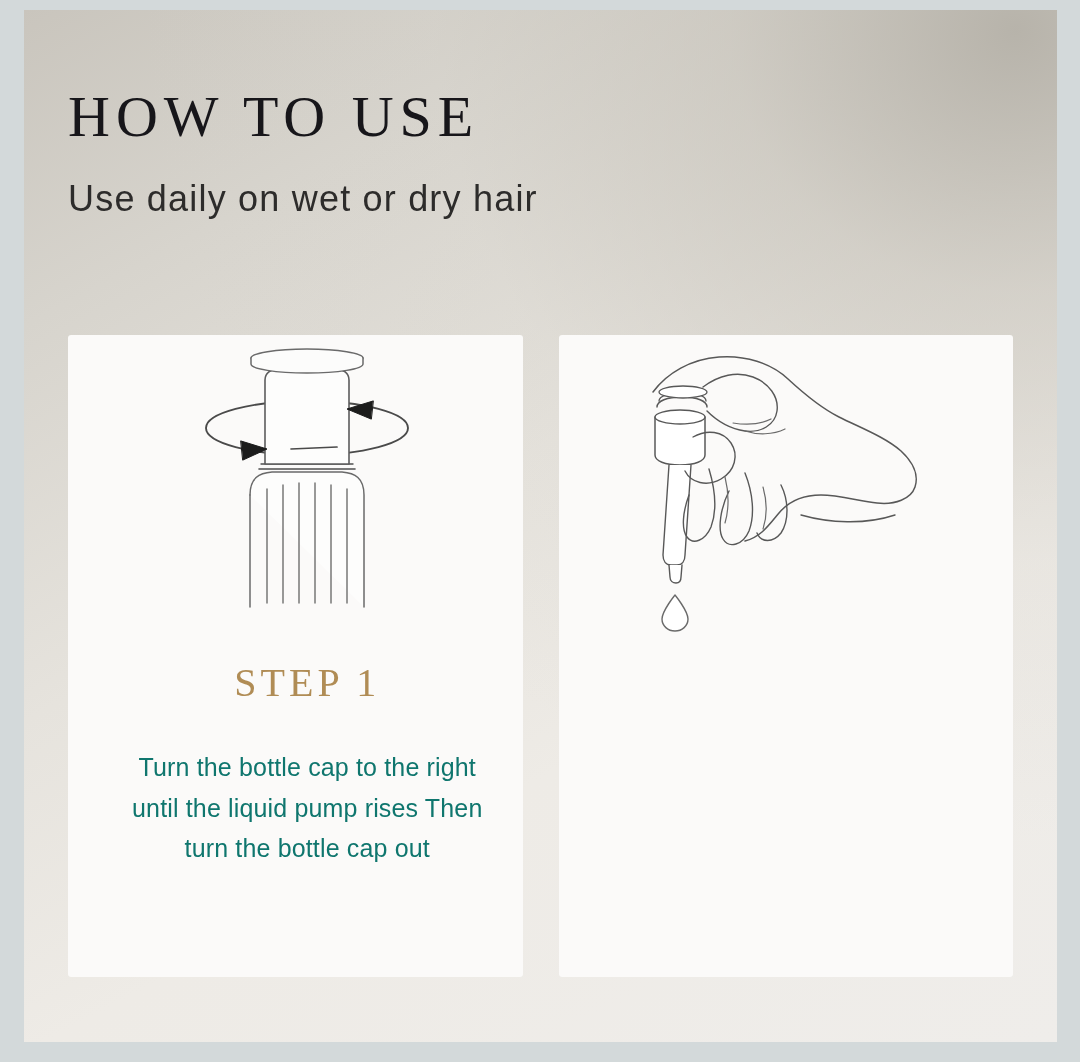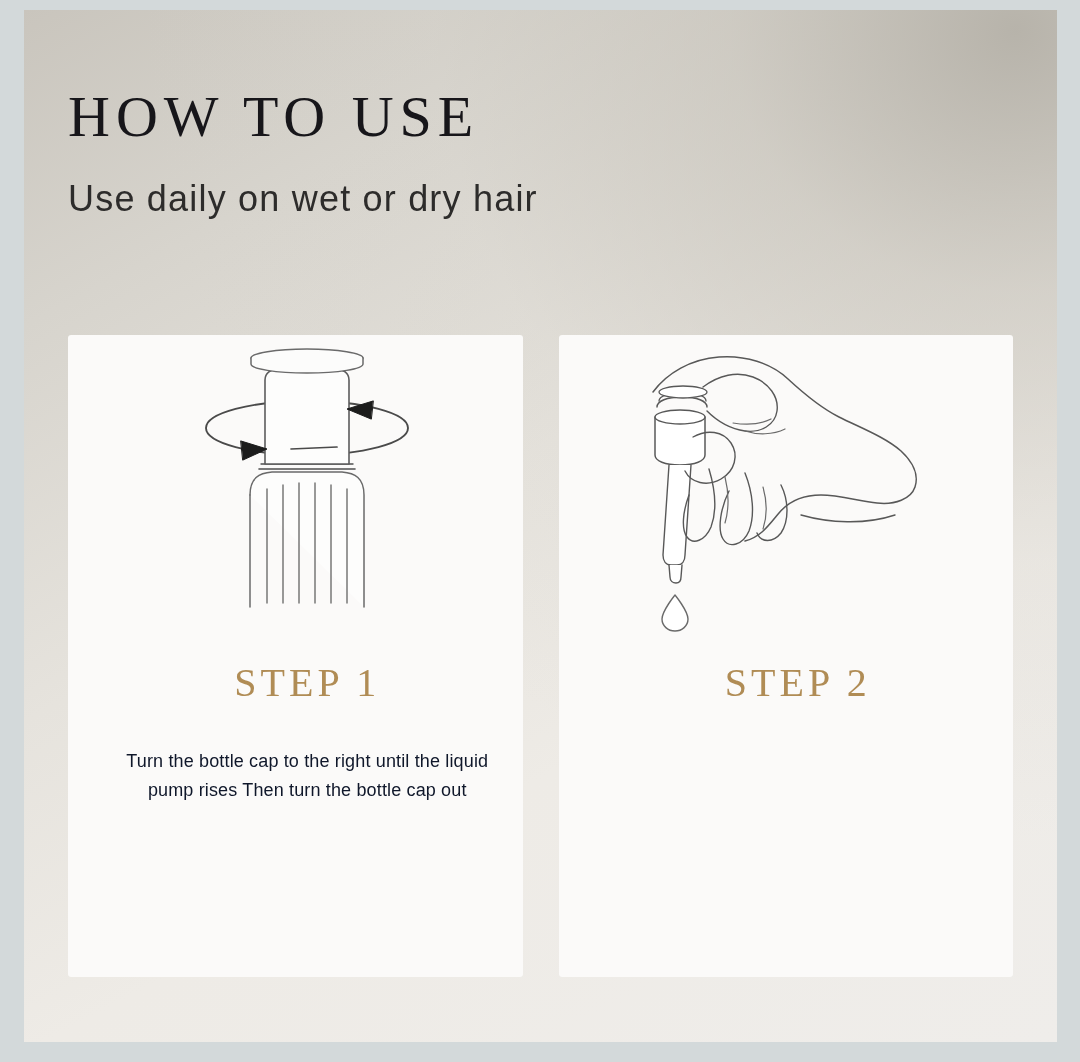--- a/index.html
+++ b/index.html
@@ -95,24 +95,24 @@
     line-height:1;
     margin-top:8px;
     white-space:nowrap;
   }
 
   .step-body {
     margin-top:44px;
     padding:0 34px;
     text-align:center;
     font-family:"Liberation Sans", sans-serif;
-    font-size:18px;
+    font-size:25px;
     font-weight:300;
     line-height:1.62;
-    color:#0f172a;
+    color:#0f766e;
     letter-spacing:0.15px;
   }
   .card-2 .step-body { padding:0 26px; }
 </style>
 </head>
 <body>
 
 <div id="frame">
 
   <div id="panel">
@@ -203,19 +203,18 @@
                      C84 184 88 162 96 146" stroke="#585858" stroke-width="1.4" fill="none"></path>
             <path d="M148 140 C156 156 156 176 148 188 C140 198 128 198 124 188" stroke="#585858" stroke-width="1.4" fill="none"></path>
 
             <path d="M92 132 C96 148 96 164 92 178" stroke="#6b6b6b" stroke-width="1.2"></path>
             <path d="M130 142 C134 156 134 172 130 184" stroke="#6b6b6b" stroke-width="1.2"></path>
 
             <path d="M168 170 C196 178 232 180 262 170" stroke="#585858" stroke-width="1.4"></path>
           </svg>
         </div>
 
-        <div class="step-label">STEP 2</div>
 
       </div>
 
     </div>
   </div>
 </div>
 
 </body></html>

